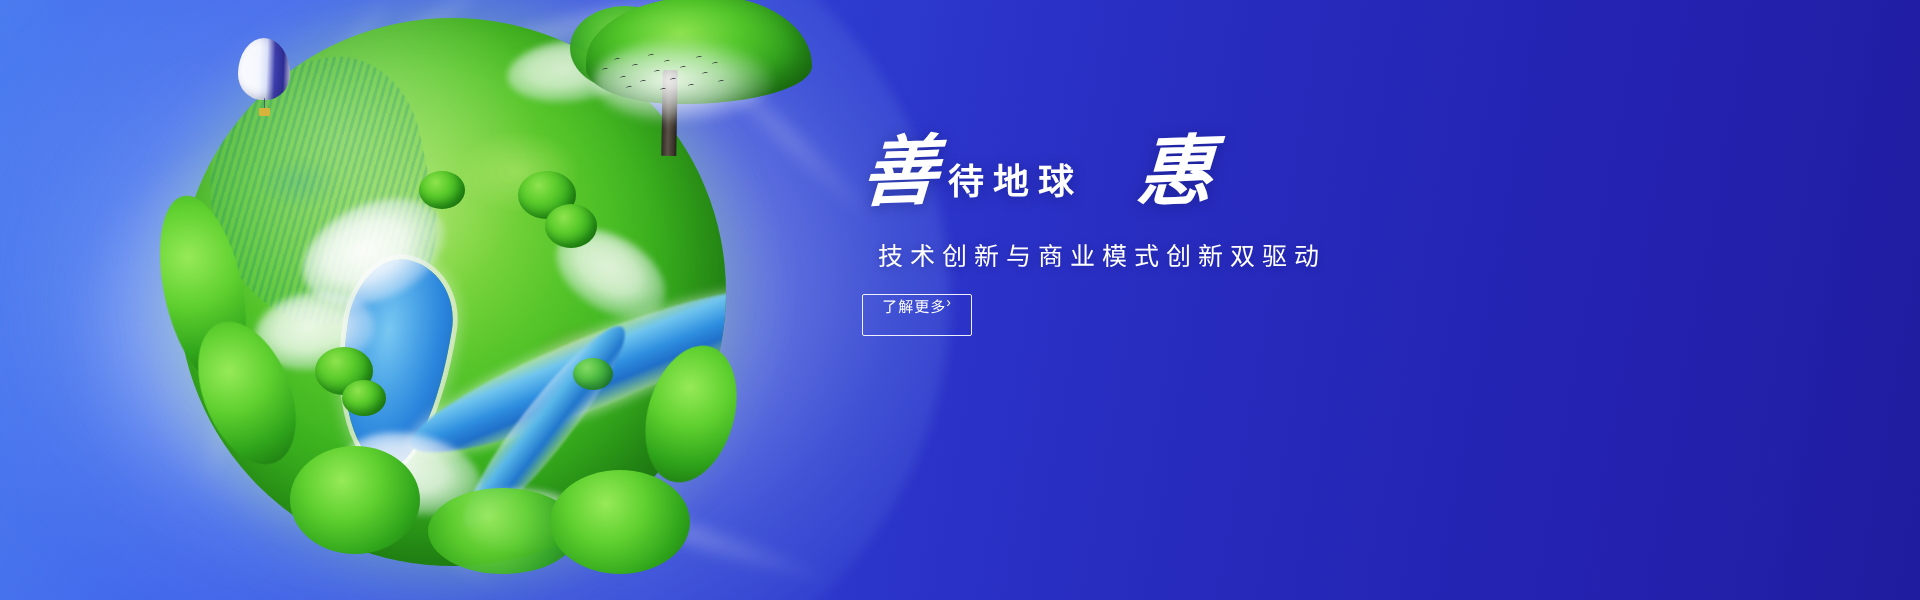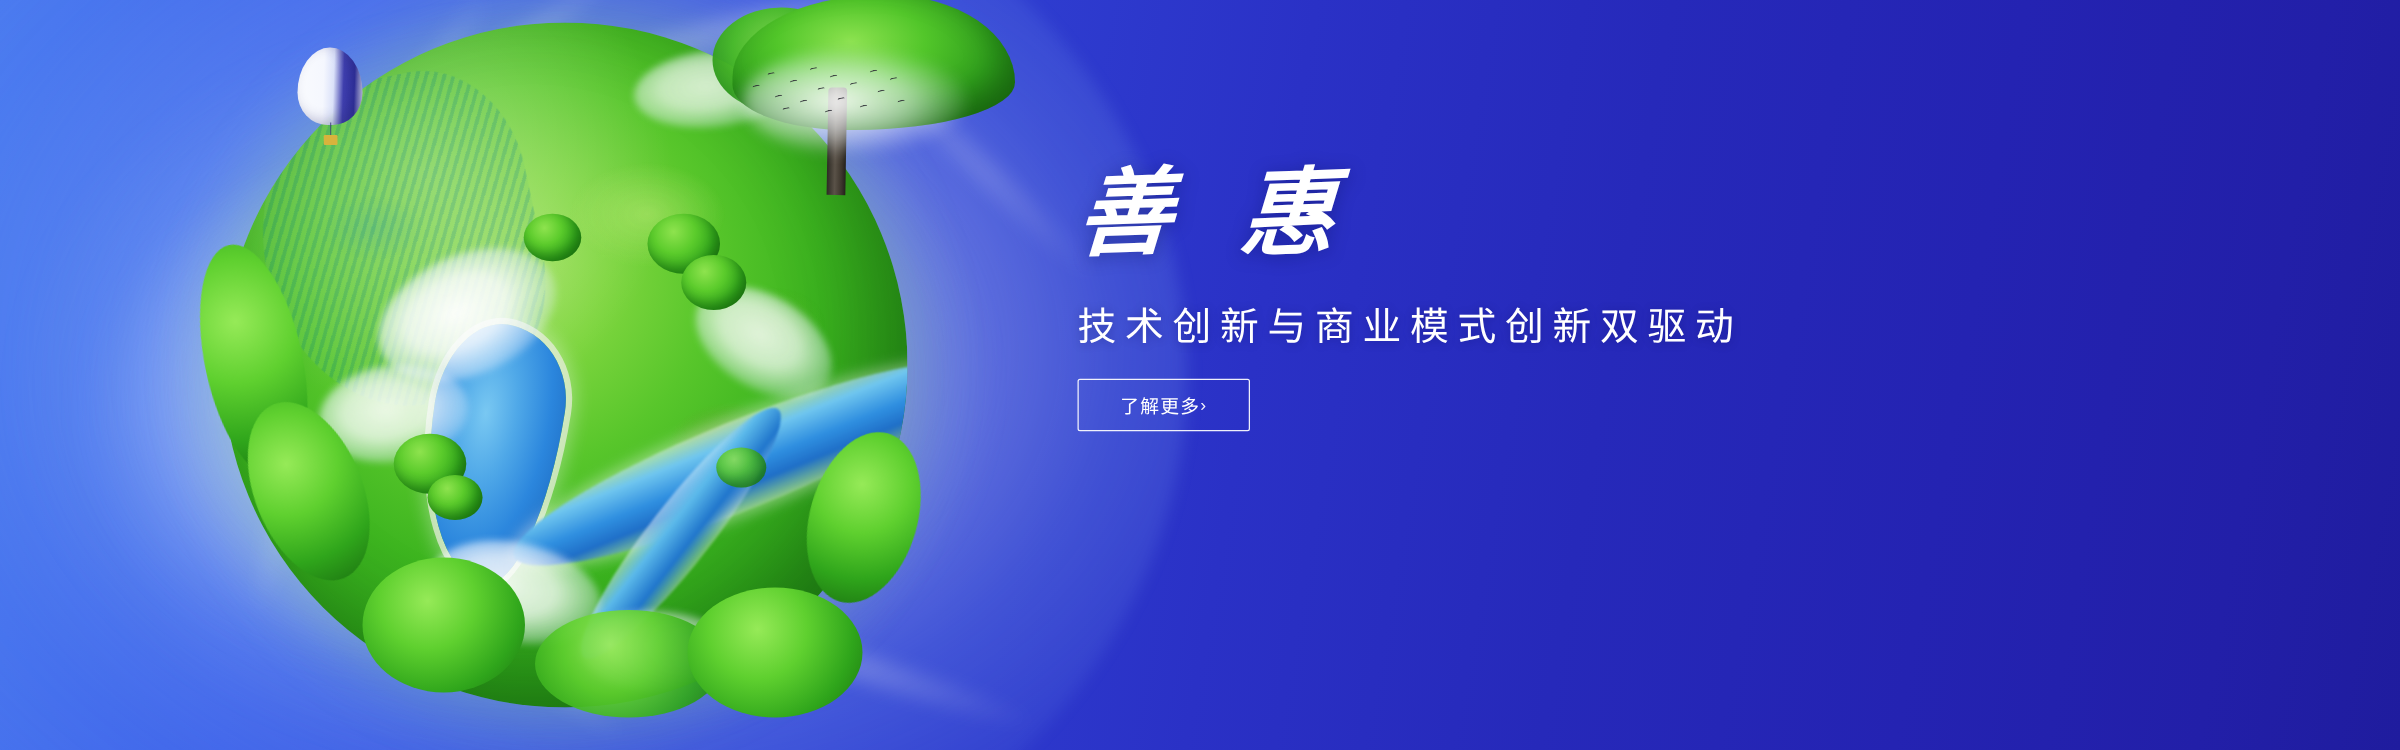--- a/index.html
+++ b/index.html
@@ -339,40 +339,41 @@
     font-family: "Liberation Serif", "DejaVu Serif", serif;
     font-size: 36px;
     font-weight: 700;
     letter-spacing: 9px;
     padding-bottom: 8px;
     margin-left: 10px;
   }
   .hl-gap { width: 54px; }
 
   .subtitle {
-    font-size: 31px;
+    font-size: 25px;
     font-weight: 400;
     letter-spacing: 7px;
     color: #ffffff;
     margin-bottom: 22px;
     text-shadow: 0 1px 8px rgba(10,14,80,0.30);
+    margin-left: 16px;
   }
   .desc {
     font-size: 16.5px;
     letter-spacing: 0.6px;
     color: rgba(255,255,255,0.96);
     margin-bottom: 28px;
     text-shadow: 0 1px 6px rgba(10,14,80,0.25);
   }
 
   .cta {
     display: inline-flex;
-    align-items: center;
+    align-items: flex-start;
     justify-content: center;
-    width: 138px;
+    width: 110px;
     height: 42px;
     border: 1px solid rgba(255,255,255,0.92);
     border-radius: 2px;
     background: transparent;
     color: #ffffff;
     font-size: 15px;
     letter-spacing: 1px;
     cursor: pointer;
     font-family: "Liberation Sans", "DejaVu Sans", sans-serif;
   }
@@ -459,20 +460,21 @@
     <div class="bird" style="left:114px;top:12px;"></div>
     <div class="bird" style="left:120px;top:30px;"></div>
     <div class="bird" style="left:28px; top:36px;"></div>
     <div class="bird" style="left:62px; top:38px;"></div>
   </div>
 
   <div class="content">
 
     <div class="headline">
       <span class="hl-big">善</span>
+      <span class="hl-small">待地球</span>
       <span class="hl-gap"></span>
       <span class="hl-big">惠</span>
     </div>
 
     <div class="subtitle">技术创新与商业模式创新双驱动</div>
 
 
     <button class="cta">
       <span>了解更多</span>
       <span class="cta-arrow">›</span>

